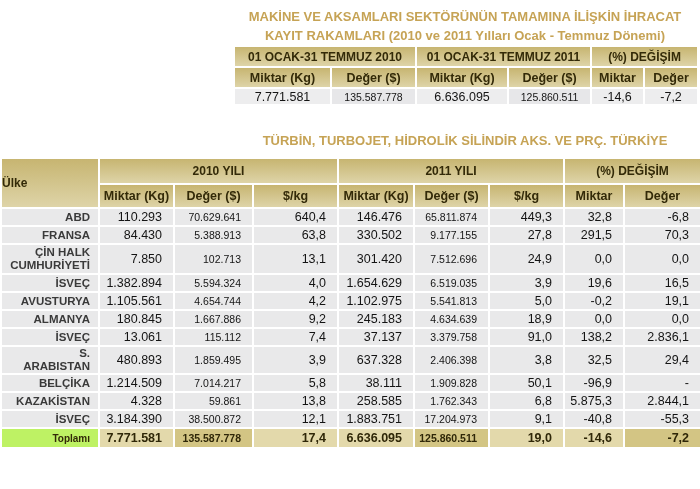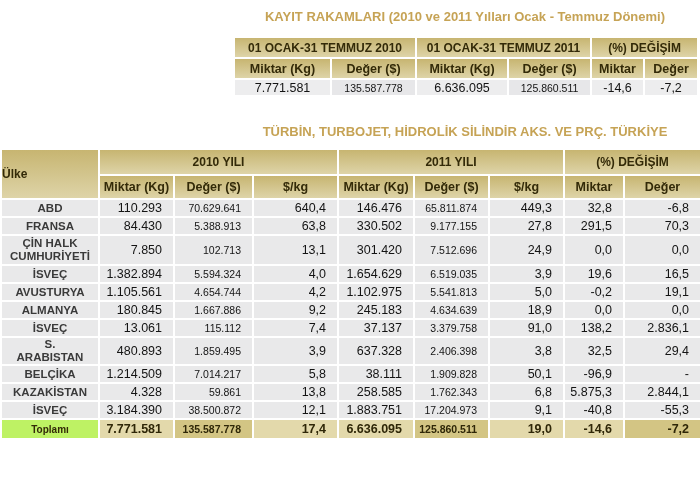--- a/index.html
+++ b/index.html
@@ -32,21 +32,21 @@
   }
   th {
     background: linear-gradient(180deg, #c7b571 0%, #ded4a8 100%);
     color: #332a08;
     font-weight: bold;
     font-size: 12px;
     text-align: center;
   }
 
   
-  .tbl1 { width: 464px; margin-left: 233px; margin-top: 10px; border-bottom: 2px solid #7f1d1d; }
+  .tbl1 { width: 464px; margin-left: 233px; border-bottom: 2px solid #7f1d1d; }
   .tbl1 .ghead th { height: 21px; }
   .tbl1 .shead th { height: 21px; font-size: 12.5px; }
   .tbl1 td {
     height: 17px;
     background: #ededee;
     font-size: 12.5px;
     text-align: center;
     color: #141414;
   }
   .tbl1 td.sm { font-size: 10.5px; background: #e7e7e9; }
@@ -58,21 +58,21 @@
   .tbl2 th.ulke { text-align: left; }
   .tbl2 td {
     height: 18px;
     background: #e9e9ea;
     font-size: 12.5px;
     text-align: right;
     padding-right: 11px;
     color: #141414;
   }
   .tbl2 td.c {
-    text-align: center;
+    text-align: right;
     padding-left: 8px; padding-right: 8px;
     font-weight: bold;
     color: #3a3a3a;
     font-size: 11.5px;
     white-space: normal;
     line-height: 13px;
   }
   .tbl2 td.sm { font-size: 10.5px; }
   .tbl2 tr.tall td { height: 30px; }
   .tbl2 tr.total td {
@@ -83,20 +83,21 @@
   }
   .tbl2 tr.total td.dk { background: #d3c584; }
   .tbl2 tr.total td.c  { background: #bef264; color: #332a08; font-size: 10px; }
 </style>
 </head>
 <body>
 
 <div>
 
   <div class="title t1">
+    <div>MAKİNE VE AKSAMLARI SEKTÖRÜNÜN TAMAMINA İLİŞKİN İHRACAT</div>
     <div>KAYIT RAKAMLARI (2010 ve 2011 Yılları Ocak - Temmuz Dönemi)</div>
   </div>
 
   <table class="tbl1">
     <colgroup>
       <col style="width:97px">
         <col style="width:85px">
         <col style="width:92px">
       <col style="width:83px">
         <col style="width:53px">

